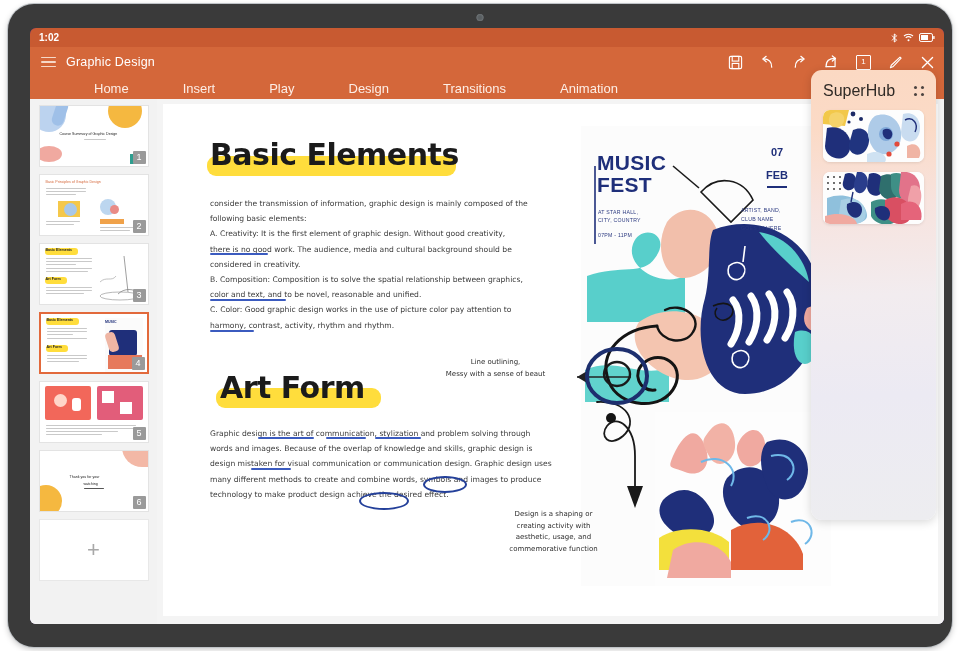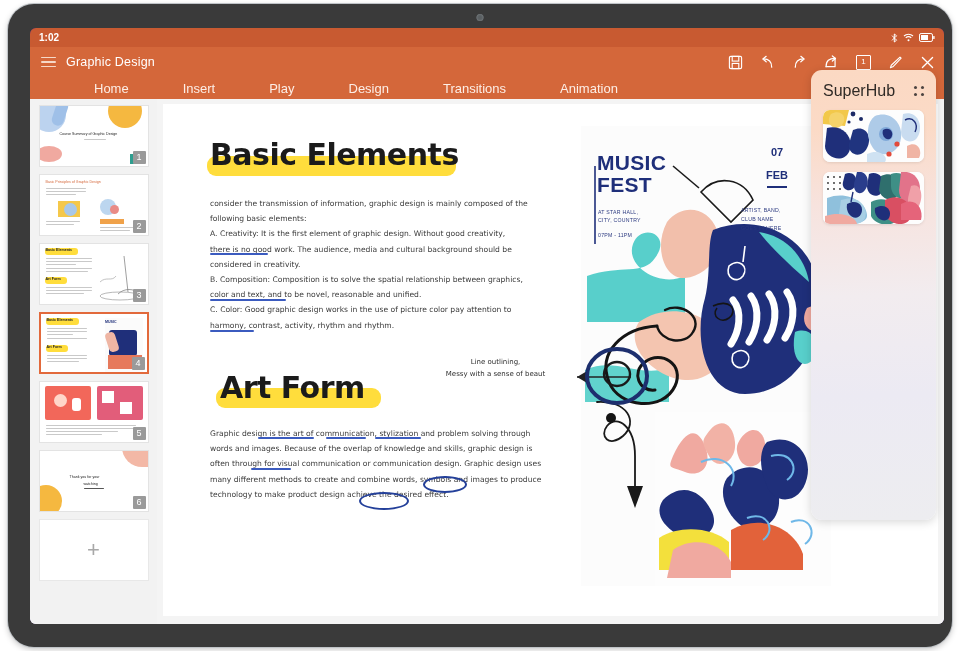--- a/index.html
+++ b/index.html
@@ -349,41 +349,47 @@
           <div class="uline" style="left:47px;top:149px;width:58px;"></div>
           <div class="uline" style="left:47px;top:195px;width:76px;"></div>
           <div class="uline" style="left:47px;top:226px;width:44px;"></div>
 
           <div class="hl" style="left:53px;top:284px;width:165px;height:20px;"></div>
           <div class="slide-title" style="left:57px;top:266px;">Art Form</div>
 
           <div class="body-txt" style="left:47px;top:322px;width:330px;">
             <p>Graphic design is the art of communication, stylization and problem solving through</p>
             <p>words and images. Because of the overlap of knowledge and skills, graphic design is</p>
-            <p>often through for visual communication or communication design. Graphic design uses</p>
+            <p>design mistaken for visual communication or communication design. Graphic design uses</p>
             <p>many different methods to create and combine words, symbols and images to produce</p>
             <p>technology to make product design achieve the desired effect.</p>
           </div>
 
           <div class="uline" style="left:95px;top:333px;width:56px;"></div>
           <div class="uline" style="left:163px;top:333px;width:40px;"></div>
           <div class="uline" style="left:212px;top:333px;width:46px;"></div>
           <div class="uline" style="left:88px;top:364px;width:40px;"></div>
           <div class="circ" style="left:260px;top:372px;width:44px;height:17px;"></div>
           <div class="circ" style="left:196px;top:388px;width:50px;height:18px;"></div>
 
           <div class="anno" style="left:265px;top:253px;width:135px;">
             <p>Line outlining,</p>
             <p>Messy with a sense of beaut</p>
           </div>
           <svg style="position:absolute;left:400px;top:262px;z-index:6;" width="70" height="22" viewBox="0 0 70 22">
             <path d="M68 11 L14 11" stroke="#222" stroke-width="1.6" fill="none"></path>
             <path d="M14 11 L25 4.5 L25 17.5 Z" fill="#222"></path>
           </svg>
 
+          <div class="anno" style="left:318px;top:405px;width:145px;">
+            <p>Design is a shaping or</p>
+            <p>creating activity with</p>
+            <p>aesthetic, usage, and</p>
+            <p>commemorative function</p>
+          </div>
           <svg style="position:absolute;left:430px;top:292px;z-index:6;" width="60" height="120" viewBox="0 0 60 120">
             <path d="M4 6 C34 4 46 26 30 40 C16 52 6 40 14 30 C24 18 42 30 42 60 L42 92" stroke="#1a1a1a" stroke-width="1.8" fill="none" stroke-linecap="round"></path>
             <path d="M42 112 L34 90 L50 90 Z" fill="#1a1a1a"></path>
           </svg>
 
           <svg style="position:absolute;left:390px;top:196px;z-index:6;" width="200" height="170" viewBox="0 0 200 170">
             <path d="M112 10 C128 2 150 16 140 32 C132 46 108 42 104 26" stroke="#141414" stroke-width="2.4" fill="none" stroke-linecap="round"></path>
             <path d="M104 26 C70 28 44 52 56 82 C66 108 110 112 122 86 C132 64 108 50 92 62 C78 72 86 92 102 90" stroke="#141414" stroke-width="3" fill="none" stroke-linecap="round"></path>
             <ellipse cx="64" cy="76" rx="30" ry="27" stroke="#1d2f6e" stroke-width="4" fill="none"></ellipse>
             <ellipse cx="64" cy="74" rx="13" ry="12" stroke="#1a1a1a" stroke-width="2.4" fill="none"></ellipse>

